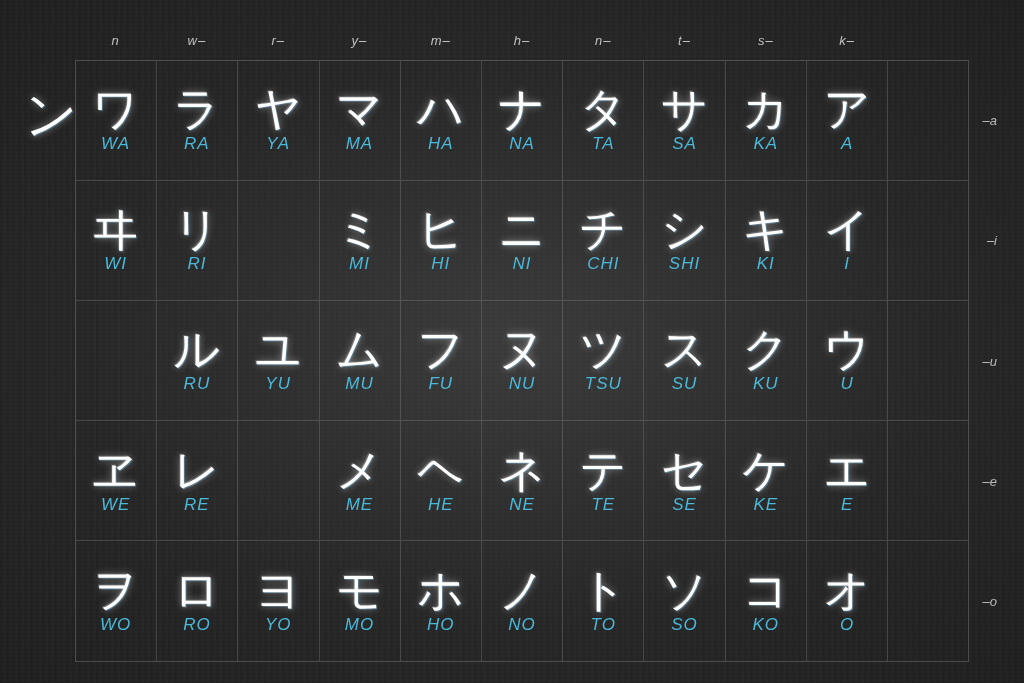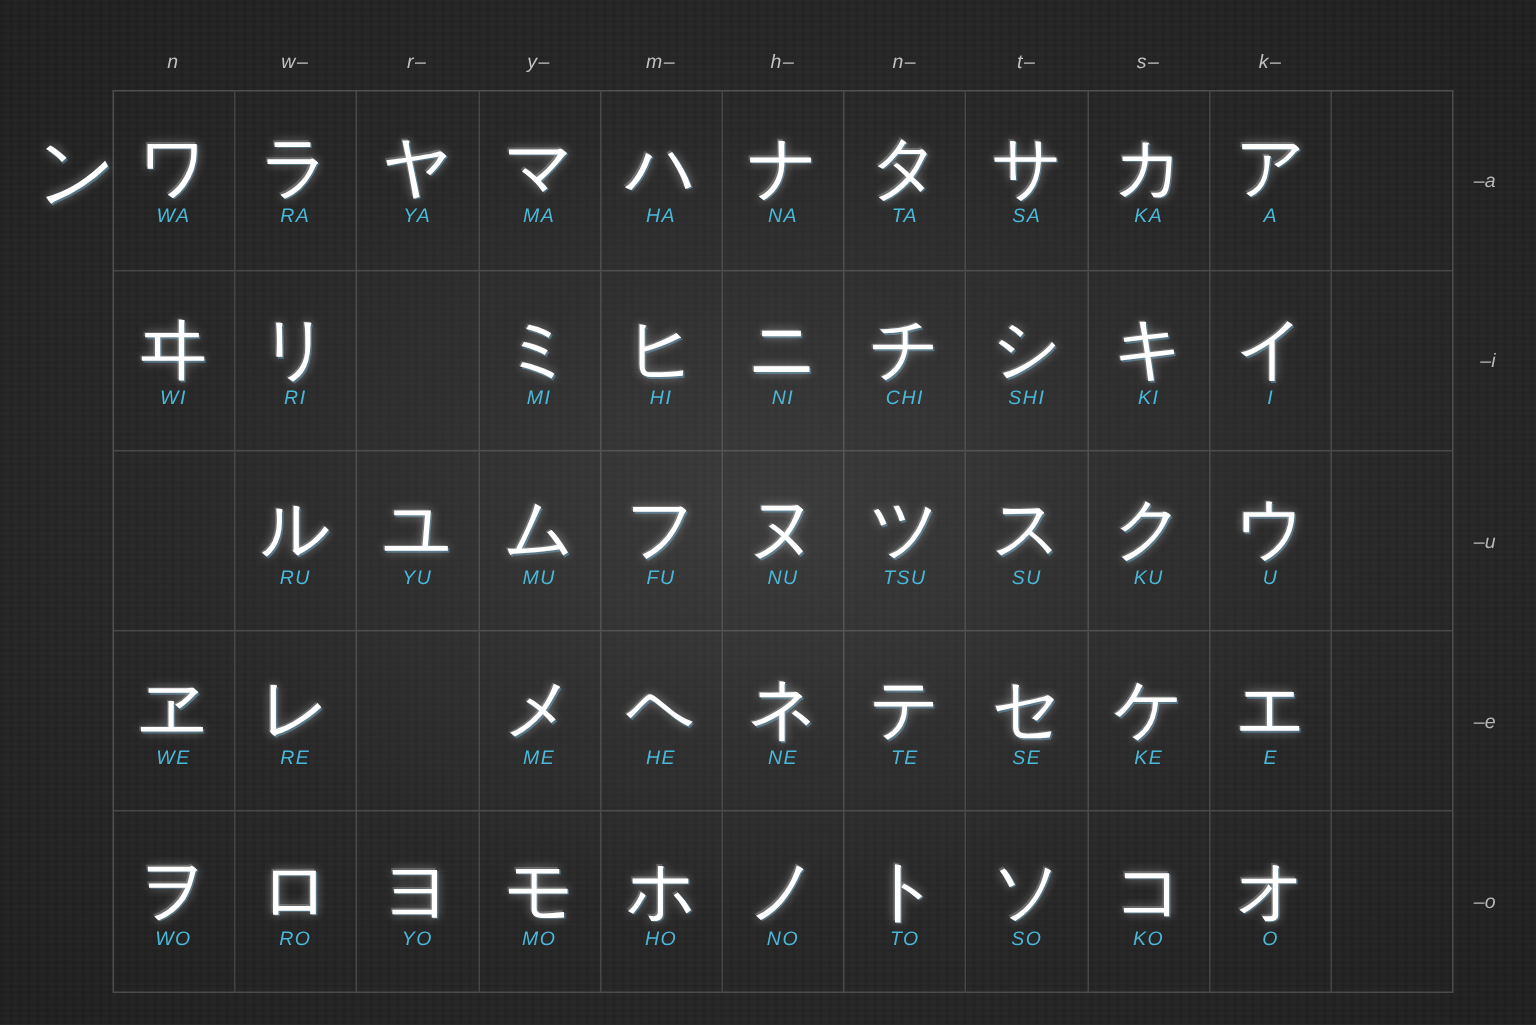--- a/index.html
+++ b/index.html
@@ -130,21 +130,21 @@
       text-shadow:
         0 0 8px rgba(255,255,255,0.3),
         1px 1px 0 rgba(100,180,220,0.4),
         -1px -1px 0 rgba(255,255,255,0.2);
       
       filter: drop-shadow(0 0 3px rgba(255,255,255,0.15));
       font-weight: normal;
     }
 
     .kana-romanji {
-      font-size: 13px;
+      font-size: 17px;
       color: #4ab8d8;
       margin-top: 2px;
       font-style: italic;
       letter-spacing: 1px;
       font-weight: 500;
     }
 
     
     .n-char {
       position: absolute;

